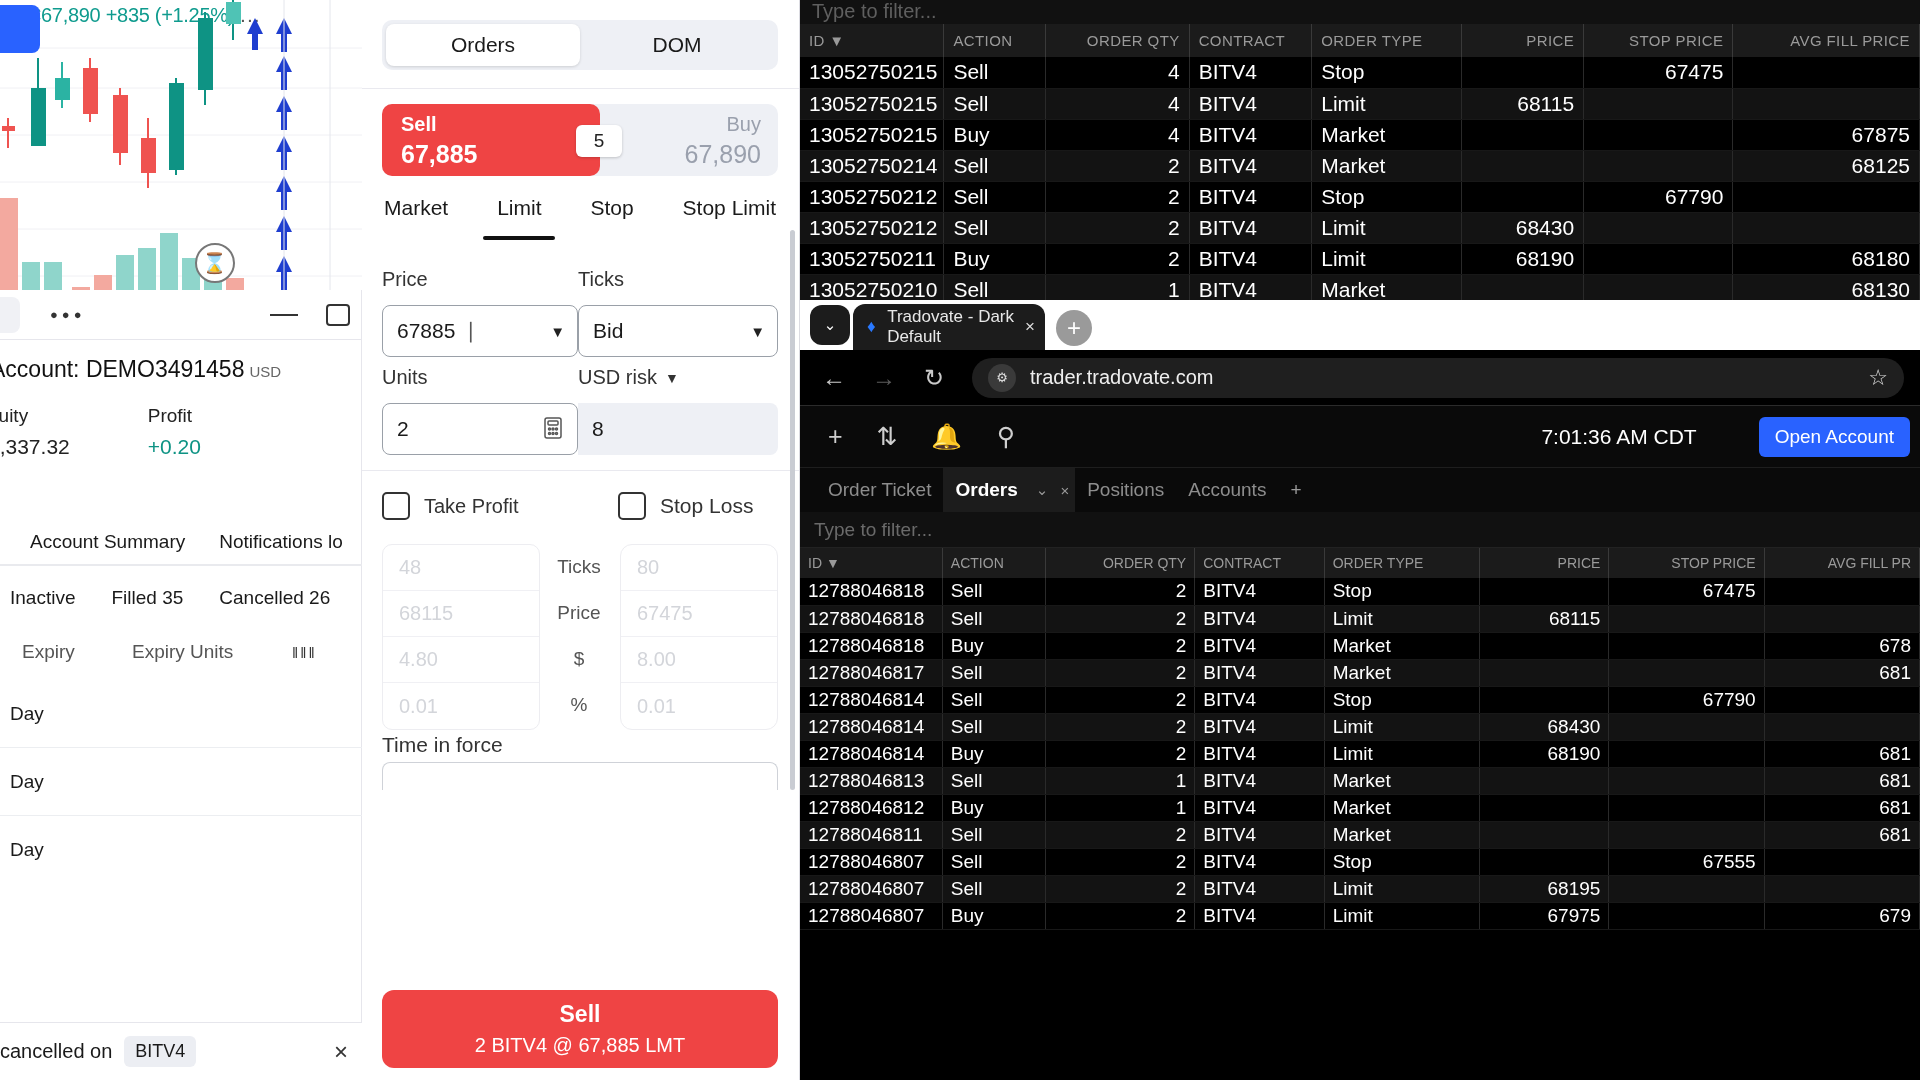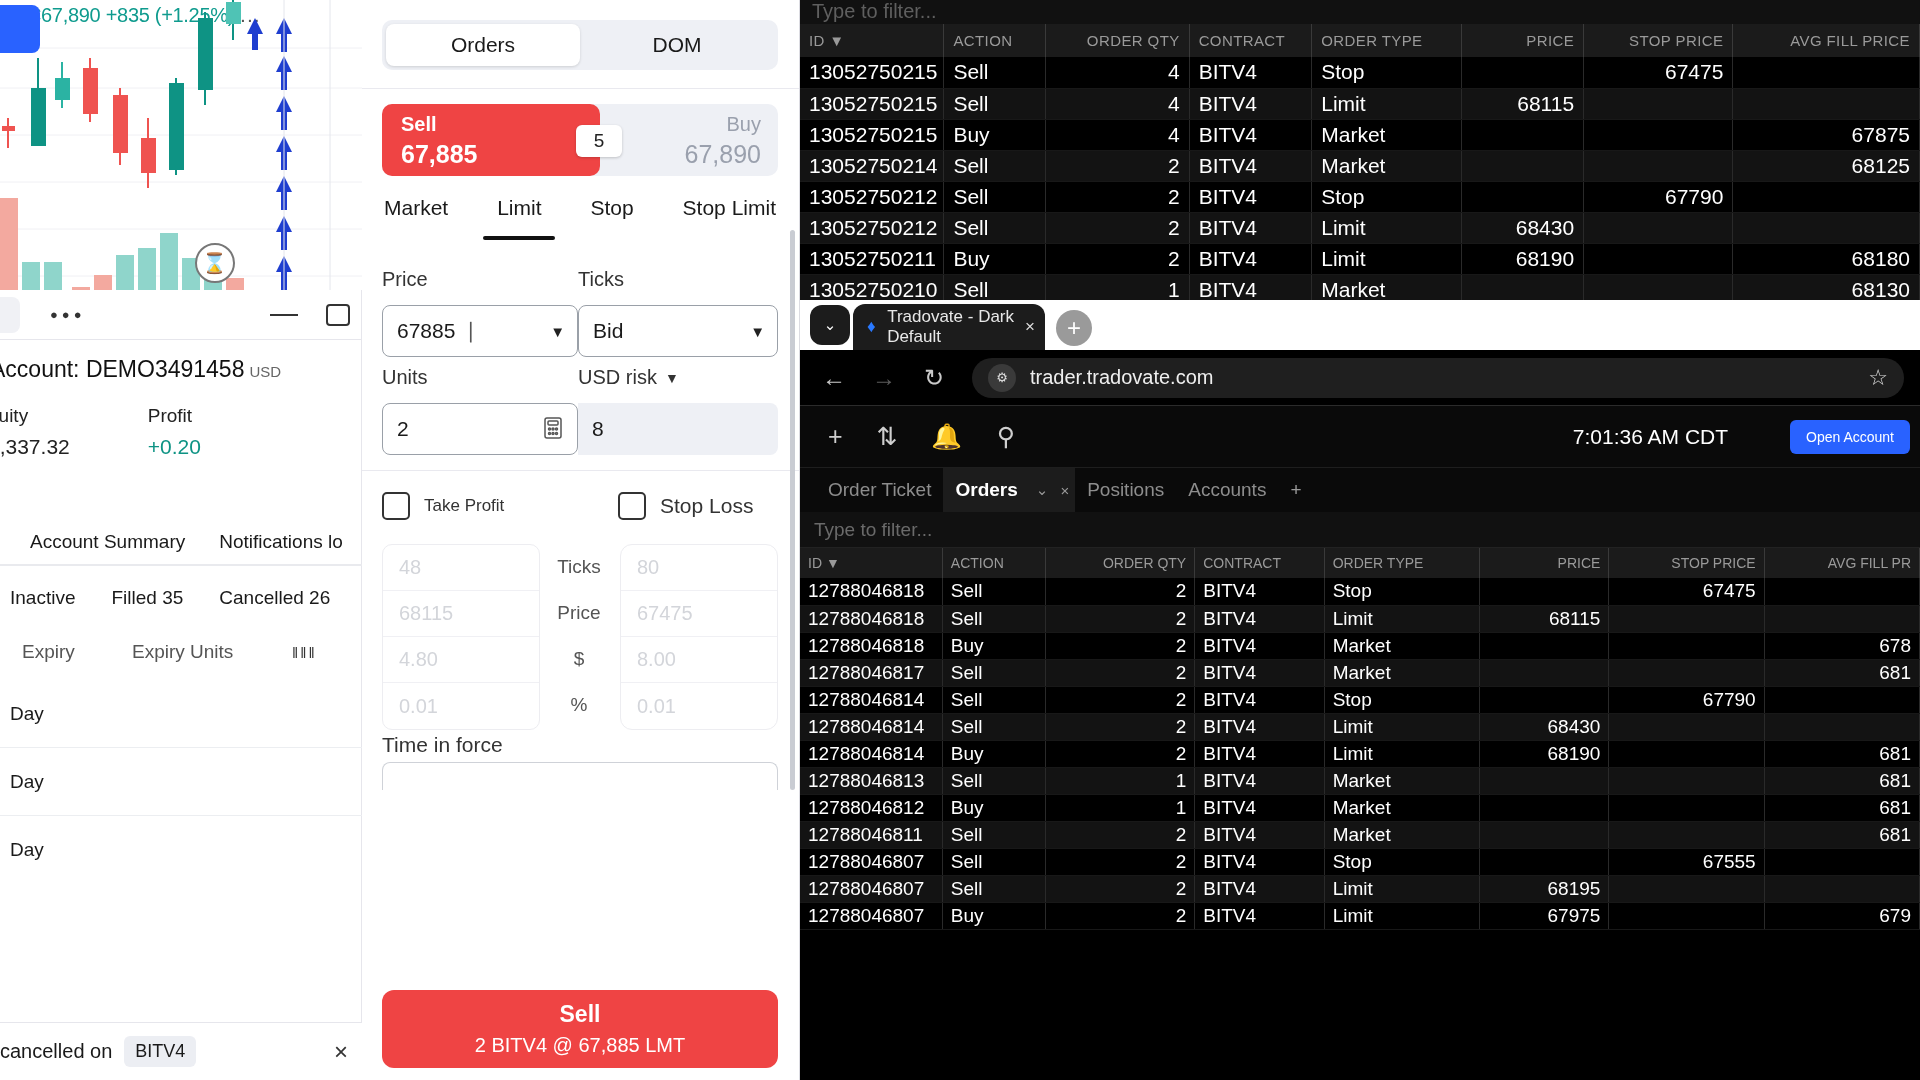--- a/index.html
+++ b/index.html
@@ -231,21 +231,21 @@
   .star { color:#ddd; font-size:22px; margin-left:auto;}
 
   .appbar {
     height:62px; background:#0a0a0a; display:flex; align-items:center;
     gap:34px; padding-left:28px; border-bottom:1px solid #1e1e1e;
   }
   .appbar .ic { color:#cfcfcf; font-size:25px; }
   .clock { margin-left:auto; color:#fff; font-size:21px; }
   .openacct {
     margin-left:28px; margin-right:10px; background:#2962ff; color:#fff;
-    border-radius:6px; padding:9px 16px; font-size:14px; white-space:nowrap;text-align:right;
+    border-radius:6px; padding:9px 16px; font-size:19px; white-space:nowrap;text-align:right;
   }
 
   .apptabs {
     height:44px; background:#0a0a0a; display:flex; align-items:stretch;
     gap:0; padding-left:16px; font-size:19px; color:#8d8d8d;
   }
   .apptabs > div { display:flex; align-items:center; padding:0 12px; }
   .apptabs .on { background:#1c1c1c; color:#fff; font-weight:700; }
   .apptabs .ctl { color:#9a9a9a; font-size:15px; background:#1c1c1c; padding:0 6px;}
   .apptabs .plus { color:#9a9a9a; }
@@ -498,21 +498,21 @@
         </div>
       </div>
     </div>
 
     <div class="sepline" style="top:470px"></div>
 
     <div style="position:absolute; left:20px; top:492px; width:396px;">
       <div style="display:flex;">
         <div style="width:196px; display:flex; align-items:center; gap:14px;">
           <div class="cbox"></div>
-          <div class="lbl" style="font-size:17px;">Take Profit</div>
+          <div class="lbl" style="font-size:20px;">Take Profit</div>
         </div>
         <div style="width:200px; display:flex; align-items:center; gap:14px; padding-left:40px;">
           <div class="cbox"></div>
           <div class="lbl" style="font-size:21px;">Stop Loss</div>
         </div>
       </div>
 
       <div style="display:flex; margin-top:24px;">
         <div class="ghostbox" style="width:158px;">
           <div>48</div>

